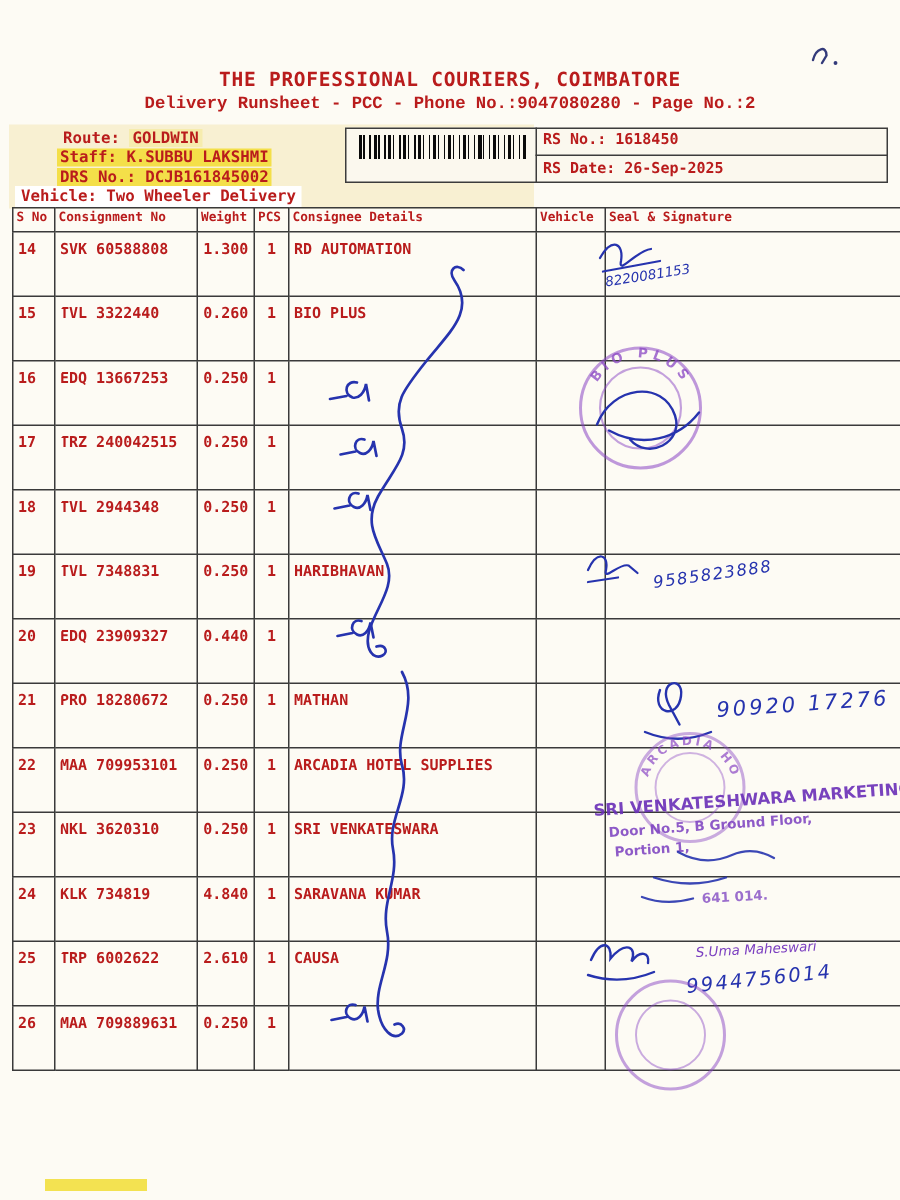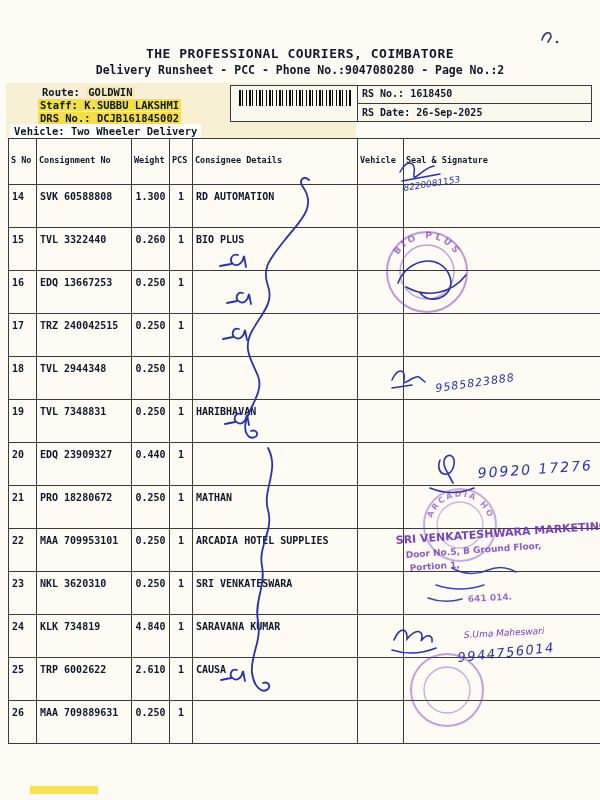--- a/index.html
+++ b/index.html
@@ -1,37 +1,37 @@
 <!DOCTYPE html>
 <html><head>
 <meta charset="utf-8">
 <style>
   html,body{margin:0;padding:0;background:#ffffff;}
   .page{position:relative;width:600px;height:800px;background:#fdfbf4;
-        font-family:"DejaVu Sans Mono","Liberation Mono",monospace;color:#0f172a;overflow:hidden;}
+        font-family:"DejaVu Sans Mono","Liberation Mono",monospace;color:#b91c1c;overflow:hidden;}
   .info-tint{position:absolute;left:6px;top:83px;width:350px;height:56px;background:#f8f0d2;}
   .t-center{position:absolute;width:100%;text-align:center;font-weight:bold;}
   .doc-title{top:46px;font-size:13px;letter-spacing:.5px;}
-  .doc-subtitle{top:63px;font-size:11.5px;}
+  .doc-subtitle{top:63px;font-size:11.5px;font-family:Liberation Mono, monospace;}
   .info-line{position:absolute;left:10px;font-size:10.5px;font-weight:bold;white-space:pre;}
   .hl{background:#f4df49;padding:0 2px;margin-left:28px;}
   .hl-light{background:#f6ecae;padding:0 2px;}
   .whitebox{background:#ffffff;padding:1px 4px;}
   .rbox{position:absolute;left:230px;top:85px;width:362px;height:37px;border:1px solid #3c3c3c;box-sizing:border-box;background:#fbf8ee;}
   .vdiv{position:absolute;left:357px;top:85px;width:1px;height:37px;background:#3c3c3c;}
   .hdiv{position:absolute;left:357px;top:103px;width:235px;height:1px;background:#3c3c3c;}
   .barcode{position:absolute;left:239px;top:90px;width:112px;height:16px;
            background:repeating-linear-gradient(90deg,#0a0a0a 0 2px,#fbf8ee 2px 3px,#0a0a0a 3px 4px,#fbf8ee 4px 7px,#0a0a0a 7px 8px,#fbf8ee 8px 10px);}
   .rs-text{position:absolute;left:362px;font-size:10px;font-weight:bold;white-space:pre;}
   table.runsheet{position:absolute;left:8px;top:138px;width:584px;border-collapse:collapse;table-layout:fixed;}
   table.runsheet th,table.runsheet td{border:1px solid #3a3a3a;vertical-align:top;overflow:hidden;}
-  table.runsheet th{font-size:8.5px;font-weight:bold;text-align:left;padding:16px 2px;height:13px;white-space:nowrap;}
+  table.runsheet th{font-size:8.5px;font-weight:bold;text-align:left;padding:1px 2px;height:13px;white-space:nowrap;}
   table.runsheet td{font-size:10px;font-weight:bold;padding:6px 3px 0 3px;height:36px;white-space:nowrap;}
   .c-sno{width:28px;}
-  .c-cn{width:95px;}
+  .c-cn{width:95px;border-radius:17px;}
   .c-wt{width:38px;text-align:center;}
   .c-pcs{width:23px;text-align:center;}
   .c-cons{width:165px;border-radius:14px;}
   .c-rem{width:46px;}
   .c-seal{width:201px;}
   .overlay{position:absolute;left:0;top:0;width:600px;height:800px;pointer-events:none;}
   .ybar{position:absolute;left:30px;top:786px;width:68px;height:8px;background:#f2df3f;opacity:.9;}
 </style>
 </head>
 <body>

